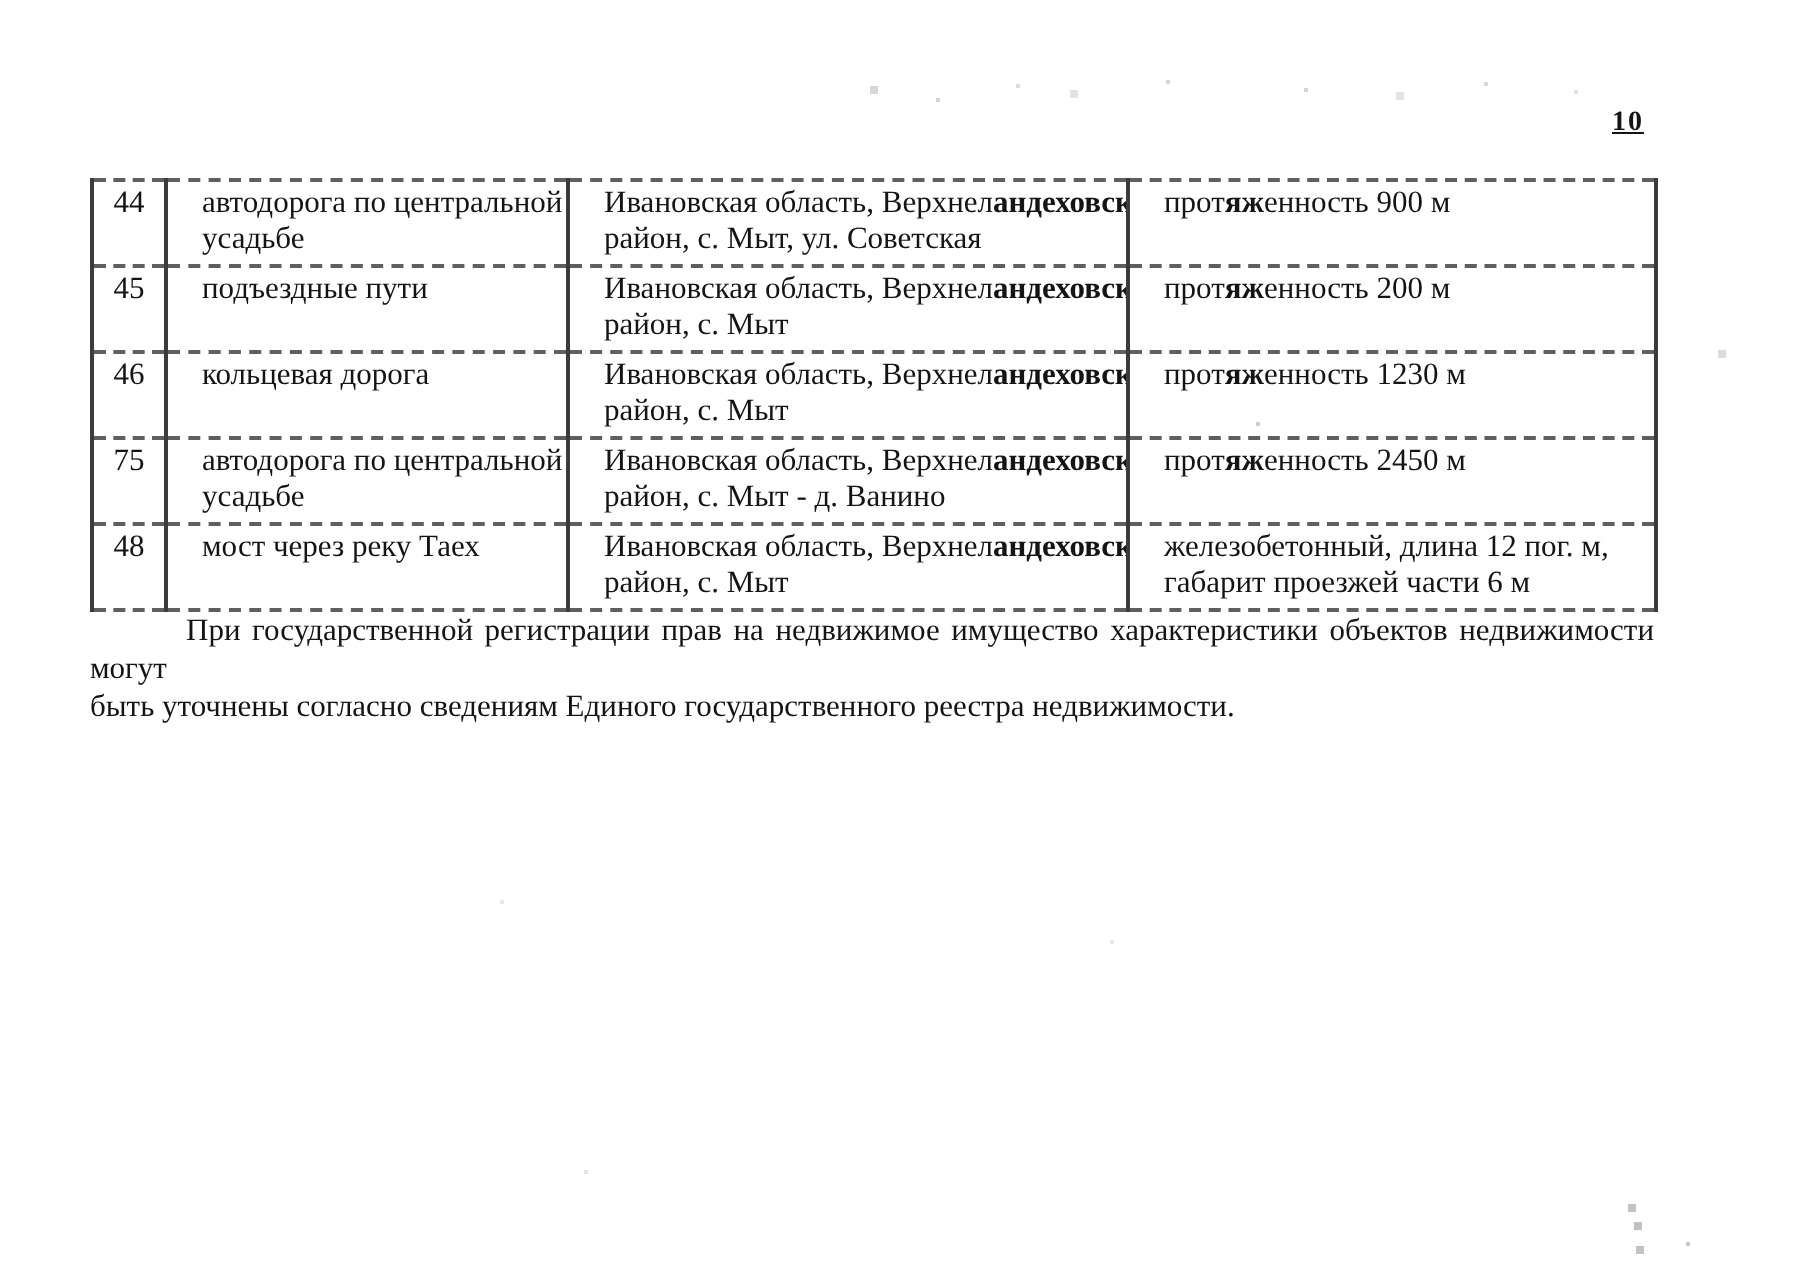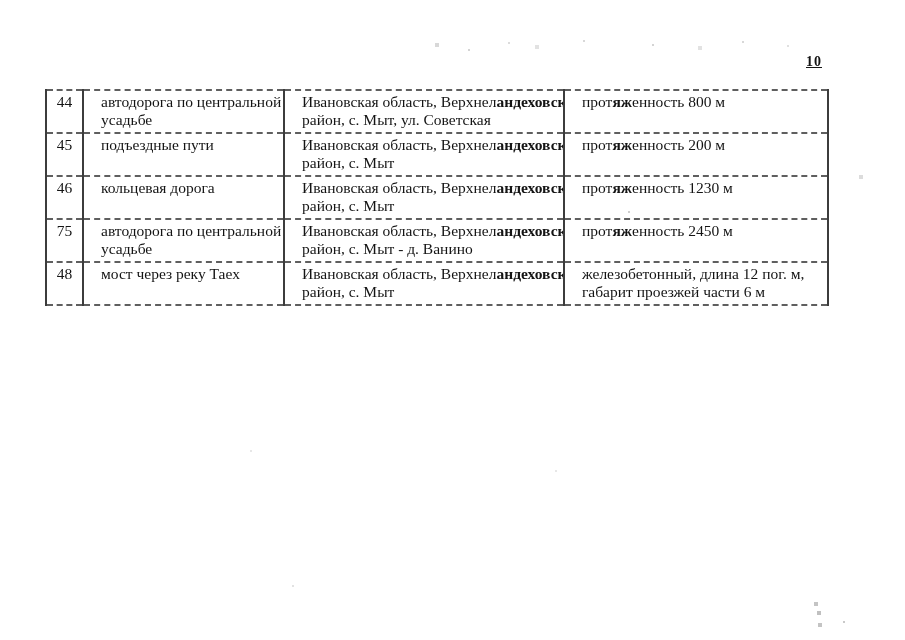--- a/index.html
+++ b/index.html
@@ -125,21 +125,21 @@
         </td>
         <td class="col-name">
           <div class="cell-line"><span>автодорога по центральной</span></div>
           <div class="cell-line"><span>усадьбе</span></div>
         </td>
         <td class="col-addr">
           <div class="cell-line"><span>Ивановская область, Верхнел</span><span class="bold-part">андеховский</span></div>
           <div class="cell-line"><span>район, с. Мыт, ул. Советская</span></div>
         </td>
         <td class="col-char">
-          <div class="cell-line"><span>прот</span><span class="bold-part">яж</span><span>енность 800 м</span></div>
+          <div class="cell-line"><span>прот</span><span class="bold-part">яж</span><span>енность 900 м</span></div>
         </td>
       </tr>
       <tr>
         <td class="col-num">
           <div class="cell-line"><span>45</span></div>
         </td>
         <td class="col-name">
           <div class="cell-line"><span>подъездные пути</span></div>
         </td>
         <td class="col-addr">
@@ -194,15 +194,17 @@
         </td>
         <td class="col-char">
           <div class="cell-line"><span>железобетонный, длина 12 пог. м,</span></div>
           <div class="cell-line"><span>габарит проезжей части 6 м</span></div>
         </td>
       </tr>
     </tbody>
 </table>
 
 <div class="note">
+  <div class="note-line1">При государственной регистрации прав на недвижимое имущество характеристики объектов недвижимости могут</div>
+  <div class="note-line2">быть уточнены согласно сведениям Единого государственного реестра недвижимости.</div>
 </div>
 
 <div class="scan-noise"></div>
 
 </body></html>

